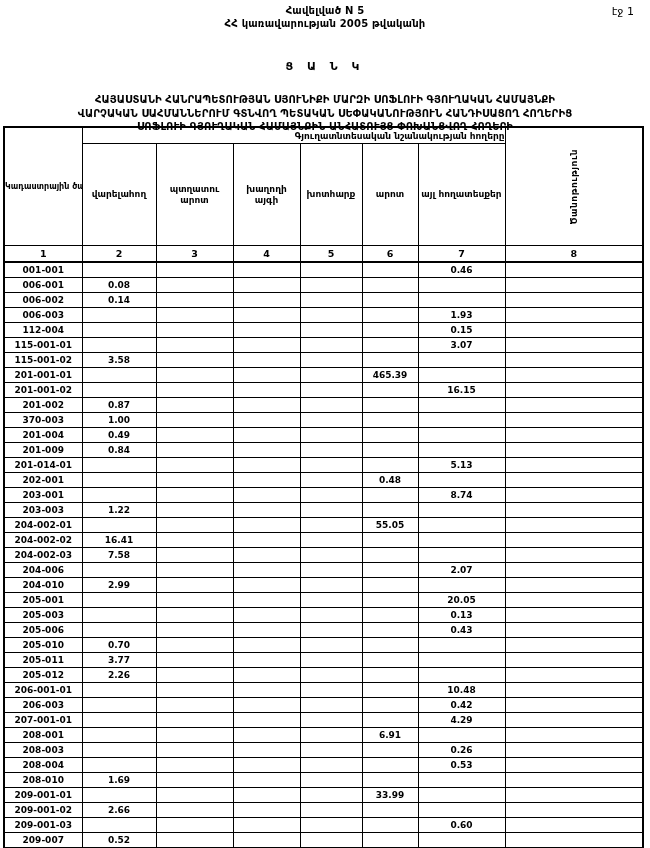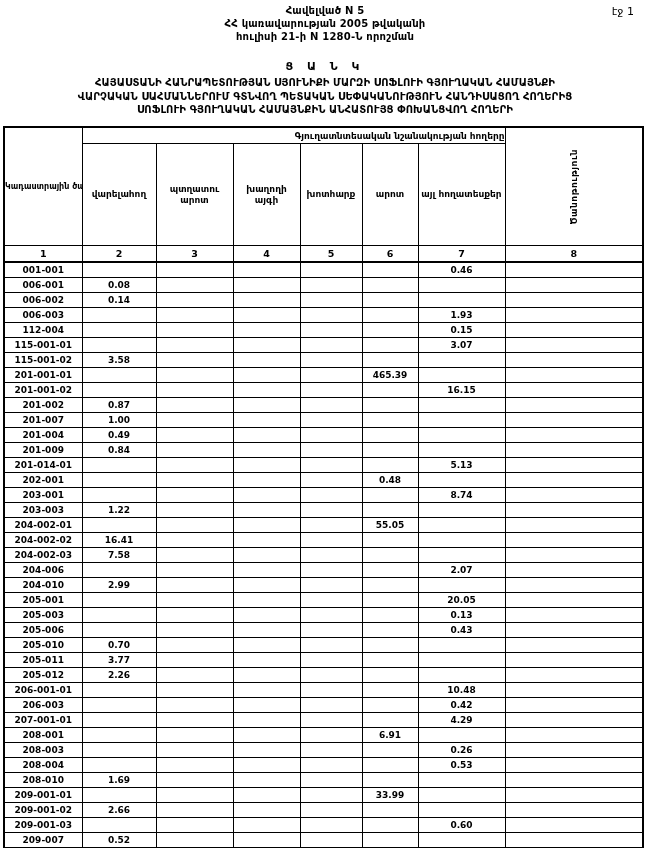--- a/index.html
+++ b/index.html
@@ -35,21 +35,21 @@
     position: absolute;
     top: 60px;
     left: 0;
     right: 0;
     text-align: center;
     font-weight: bold;
   }
   .title-heading {
     font-size: 11px;
     letter-spacing: 5px;
-    margin-bottom: 3px;
+    margin-bottom: 20px;
     text-align: center;
   }
   .title-line {
     font-size: 10px;
     line-height: 13.5px;
     letter-spacing: 0.1px;
   }
   table.land-table {
     position: absolute;
     top: 126px;
@@ -107,21 +107,20 @@
   }
 </style>
 </head>
 <body>
 
 <div class="page">
 
   <div class="annex-header">
     <div>Հավելված N 5</div>
     <div>ՀՀ կառավարության 2005 թվականի</div>
-    <div>հուլիսի 21-ի N 1280-Ն որոշման</div>
   </div>
 
   <div class="page-number">էջ 1</div>
 
   <div class="title-block">
     <div class="title-heading">Ց Ա Ն Կ</div>
     <div class="title-line">ՀԱՅԱՍՏԱՆԻ ՀԱՆՐԱՊԵՏՈՒԹՅԱՆ ՍՅՈՒՆԻՔԻ ՄԱՐԶԻ ՍՈՖԼՈՒԻ ԳՅՈՒՂԱԿԱՆ ՀԱՄԱՅՆՔԻ</div>
     <div class="title-line">ՎԱՐՉԱԿԱՆ ՍԱՀՄԱՆՆԵՐՈՒՄ ԳՏՆՎՈՂ ՊԵՏԱԿԱՆ ՍԵՓԱԿԱՆՈՒԹՅՈՒՆ ՀԱՆԴԻՍԱՑՈՂ ՀՈՂԵՐԻՑ</div>
     <div class="title-line">ՍՈՖԼՈՒԻ ԳՅՈՒՂԱԿԱՆ ՀԱՄԱՅՆՔԻՆ ԱՆՀԱՏՈՒՅՑ ՓՈԽԱՆՑՎՈՂ ՀՈՂԵՐԻ</div>
   </div>
@@ -259,21 +258,21 @@
           <td>201-002</td>
           <td>0.87</td>
           <td></td>
           <td></td>
           <td></td>
           <td></td>
           <td></td>
           <td></td>
         </tr>
         <tr>
-          <td>201-007</td>
+          <td>370-003</td>
           <td>1.00</td>
           <td></td>
           <td></td>
           <td></td>
           <td></td>
           <td></td>
           <td></td>
         </tr>
         <tr>
           <td>201-004</td>

